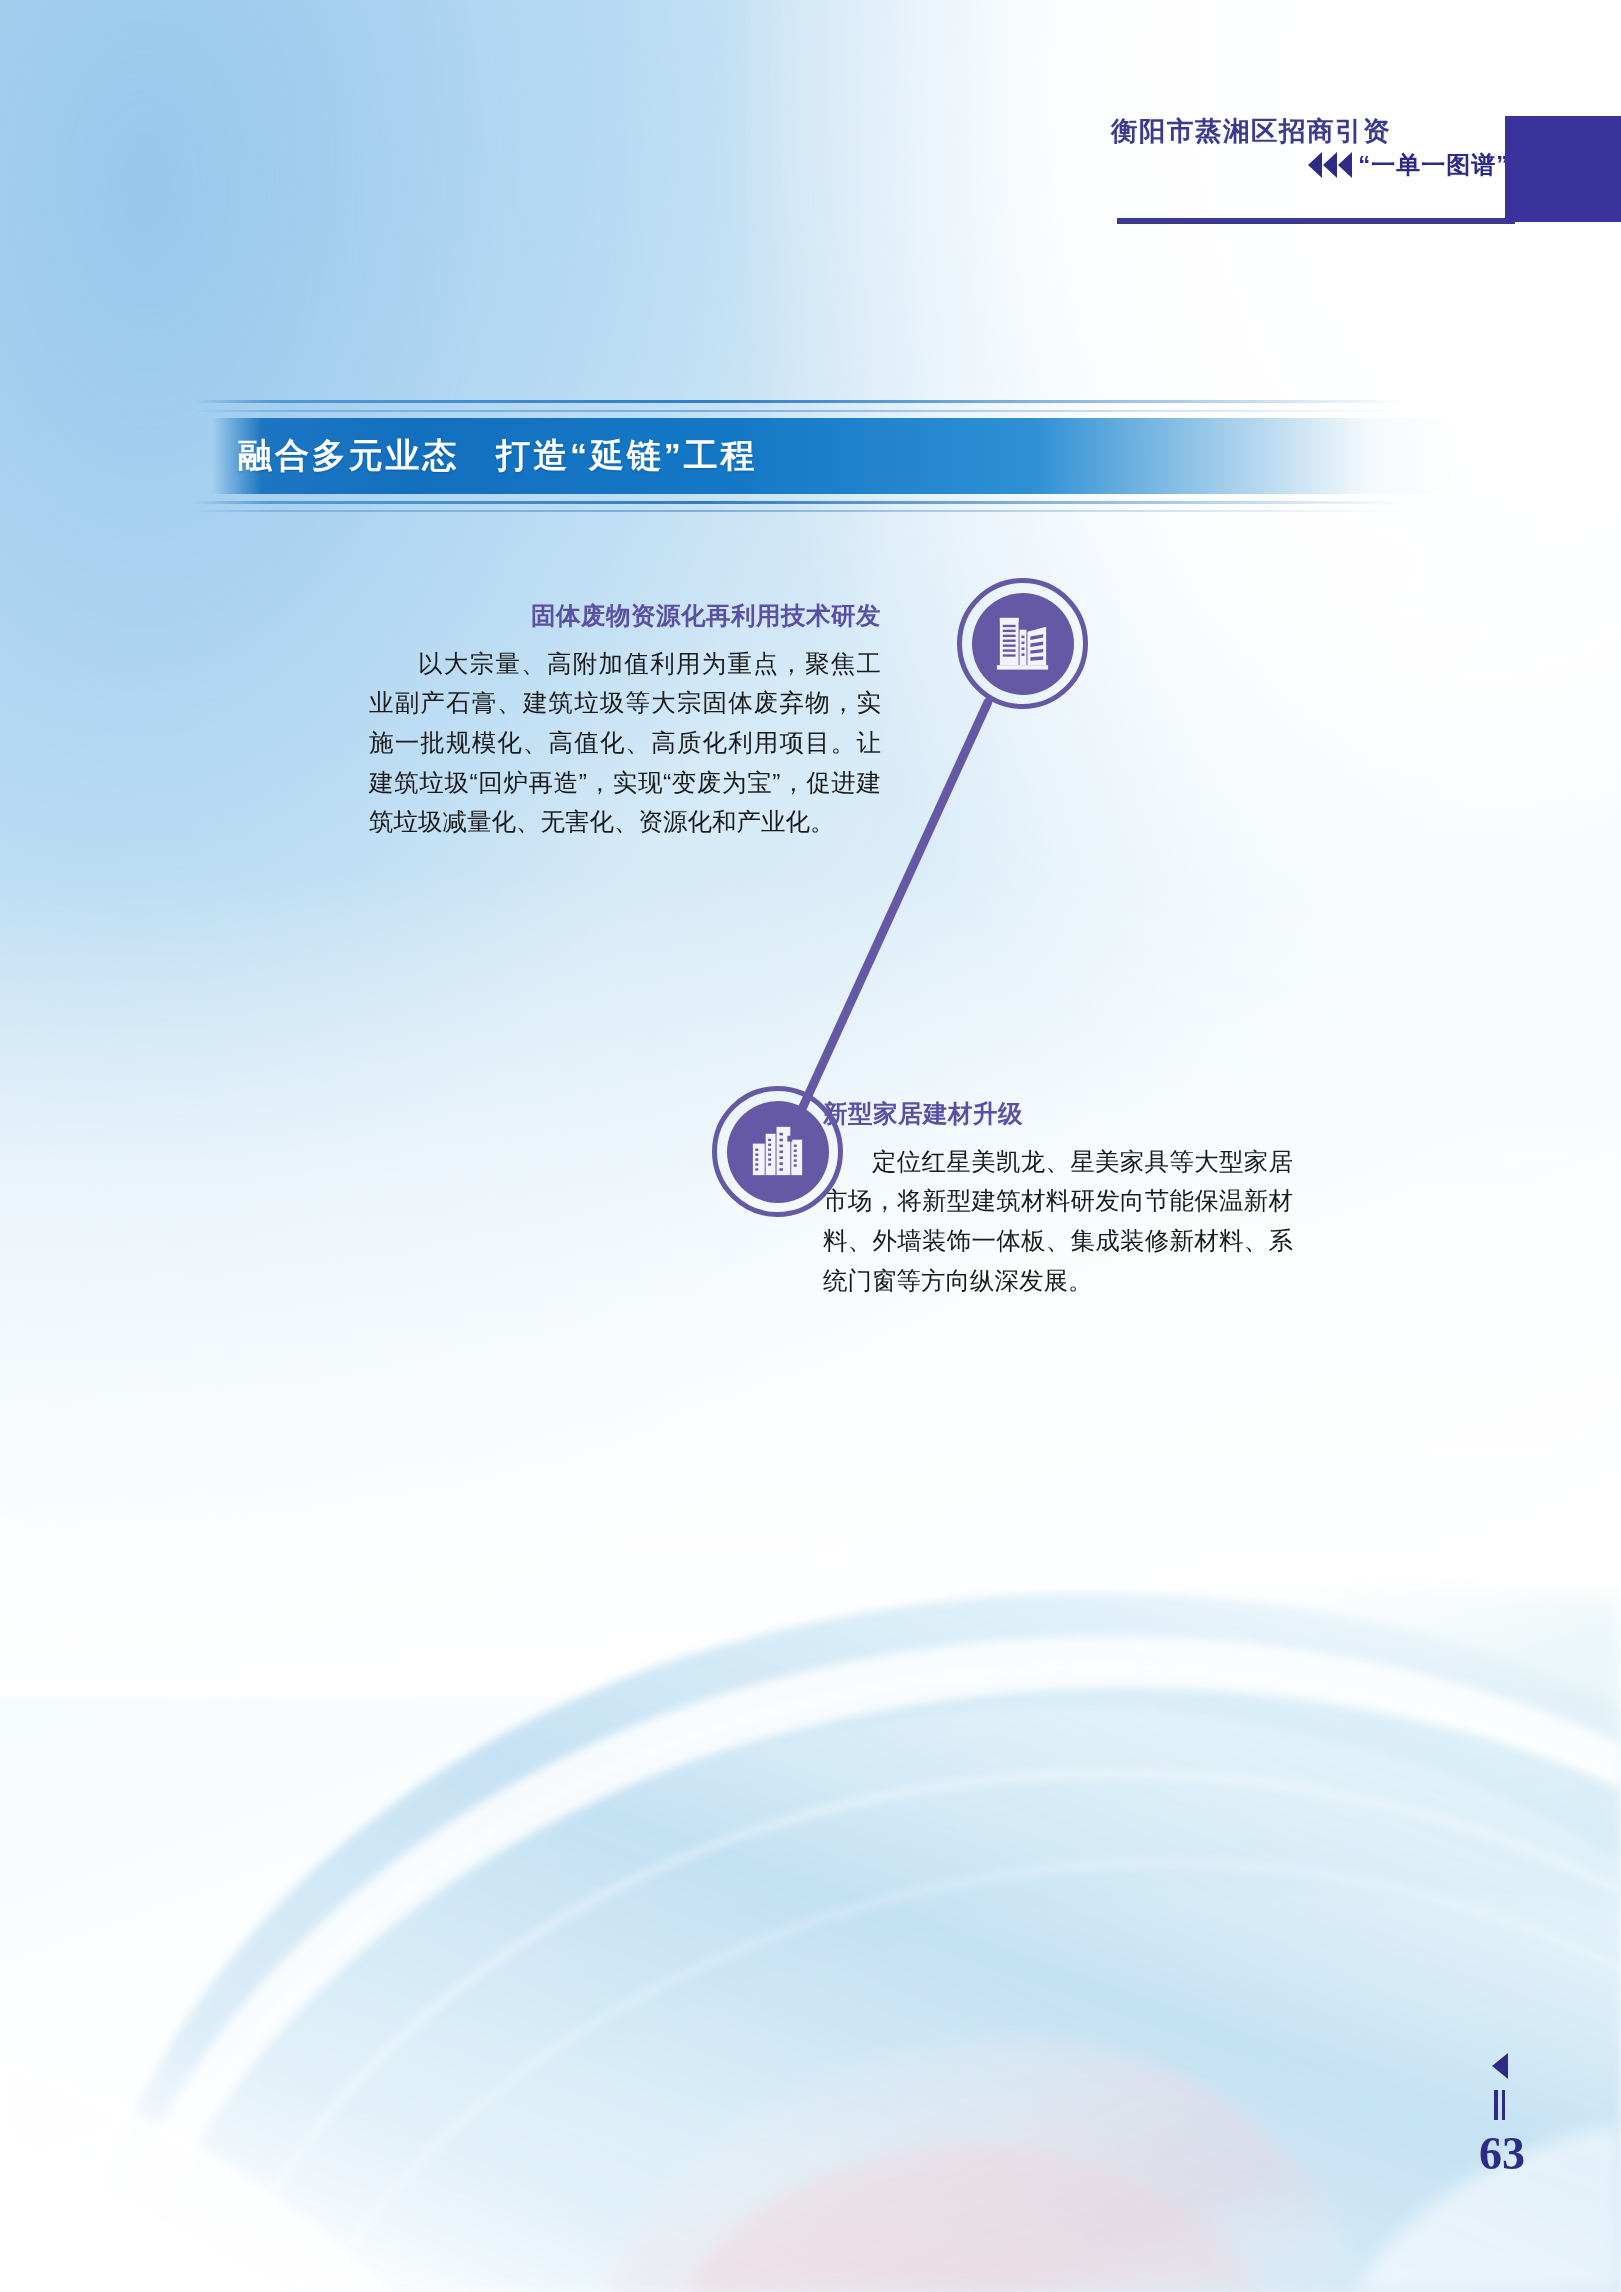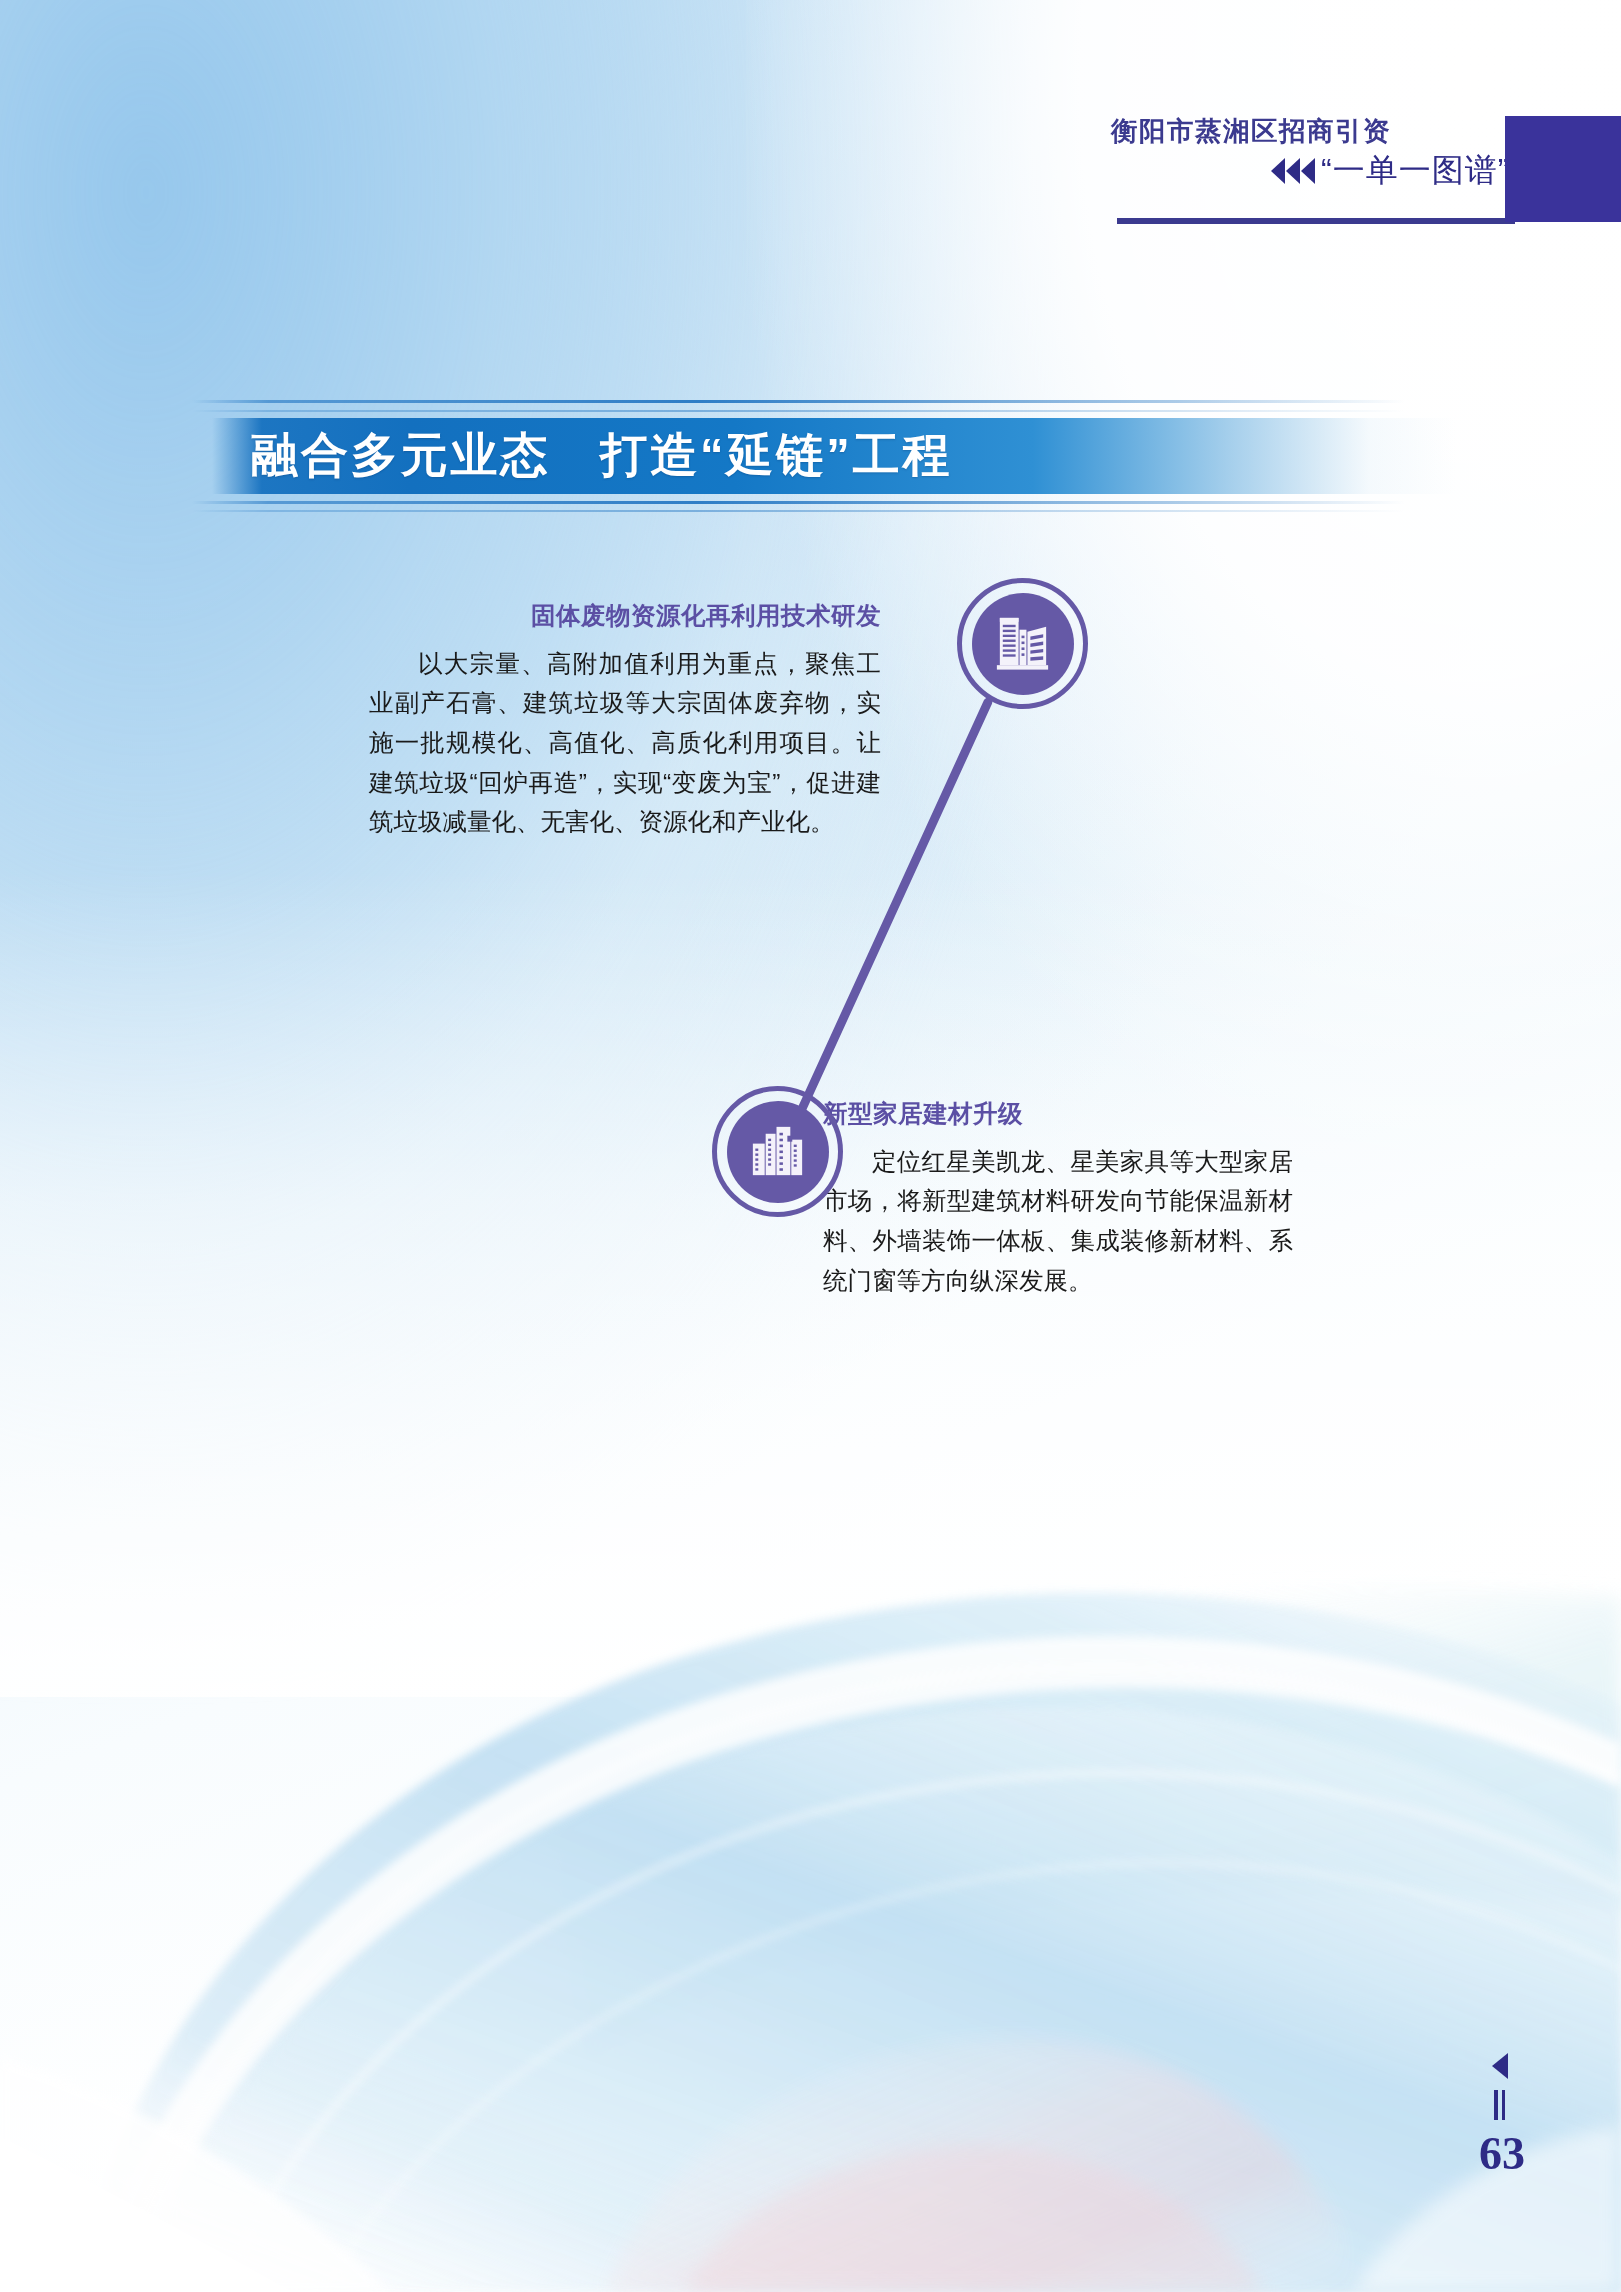--- a/index.html
+++ b/index.html
@@ -101,22 +101,22 @@
   }
   .chev {
     display: inline-block;
     width: 0;
     height: 0;
     border-top: 13.7px solid transparent;
     border-bottom: 13.7px solid transparent;
     border-right: 14.7px solid #2e2b86;
   }
   .header-title2 {
-    font-size: 32px;
-    font-weight: 400;
+    font-size: 24px;
+    font-weight: 700;
     color: #2e2b86;
     letter-spacing: 1px;
   }
   .header-rule-h {
     position: absolute;
     right: 13.7px;
     top: 102px;
     width: 392px;
     height: 5.9px;
     background: #3b3a8f;
@@ -169,26 +169,26 @@
         rgba(17,110,190,0.92) 4%,
         #1370bf 16%,
         #1478c6 42%,
         #2f90d4 66%,
         rgba(120,183,226,0.65) 82%,
         rgba(200,226,244,0.18) 93%,
         rgba(255,255,255,0) 100%);
   }
   .banner-title {
     position: absolute;
-    left: 59px;
+    left: 46px;
     top: 27.4px;
     height: 65px;
     display: flex;
     align-items: center;
-    font-size: 47px;
+    font-size: 34px;
     font-weight: 700;
     color: #ffffff;
     letter-spacing: 2.9px;
     white-space: nowrap;
     text-shadow: 0 1px 2px rgba(0,40,90,0.25);
   }
 
   
   .section {
     position: absolute;

